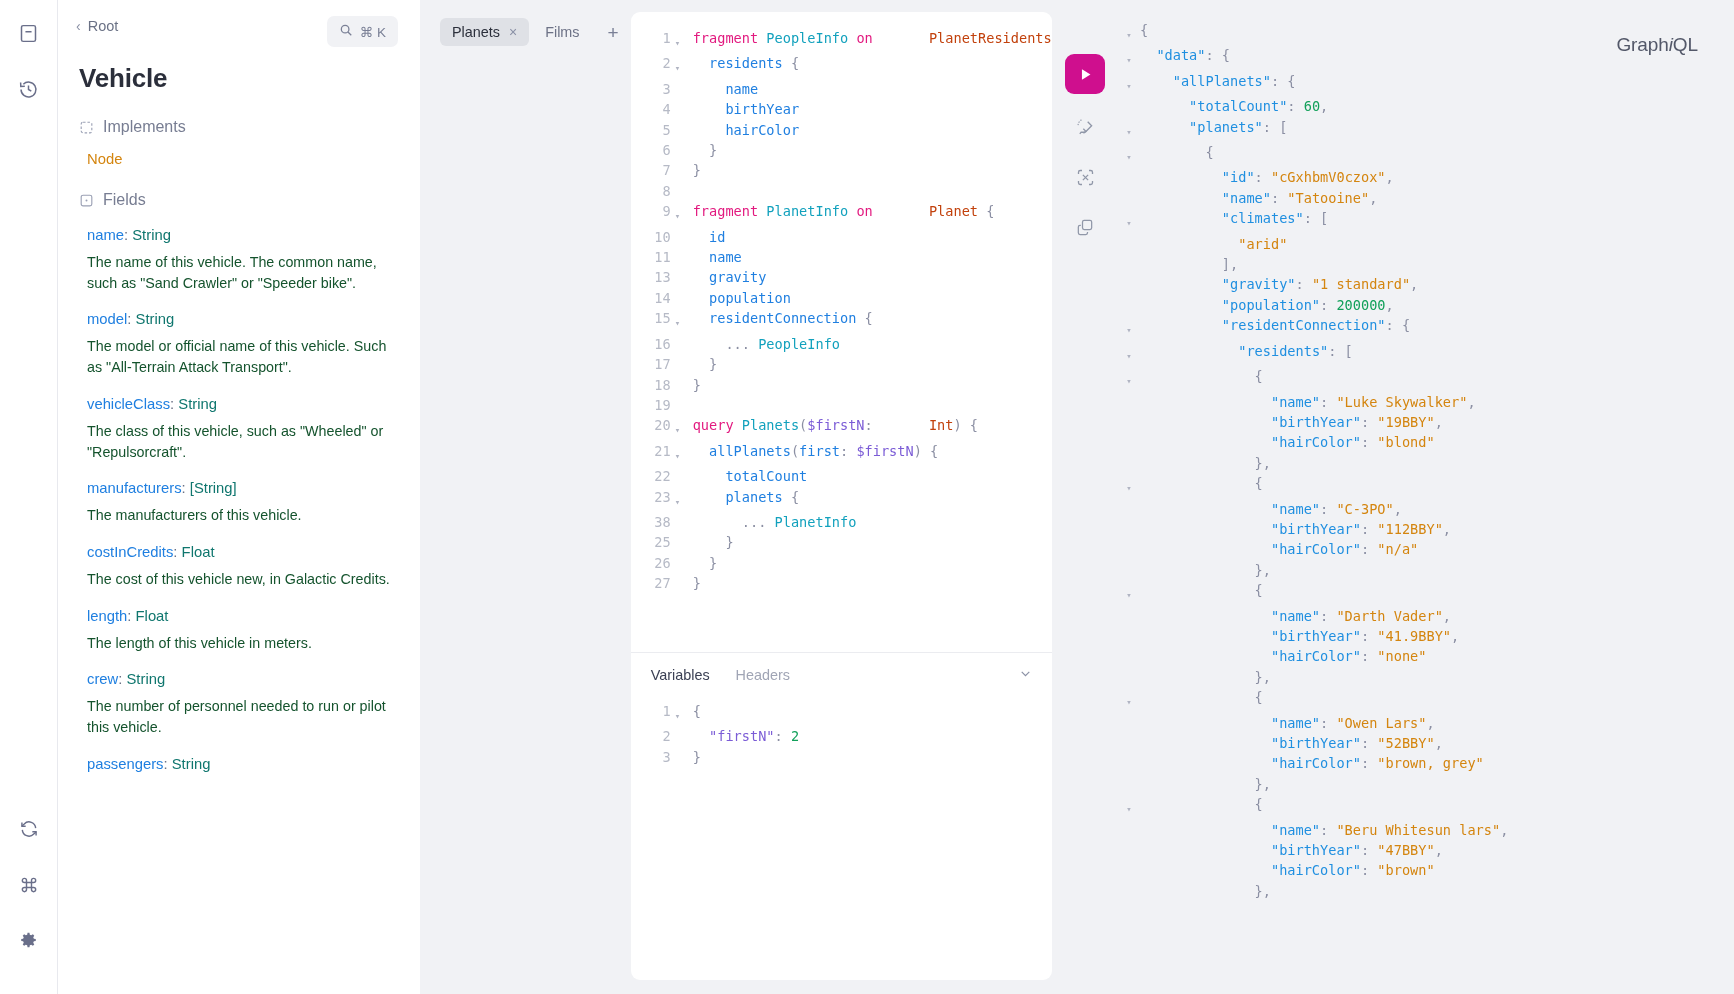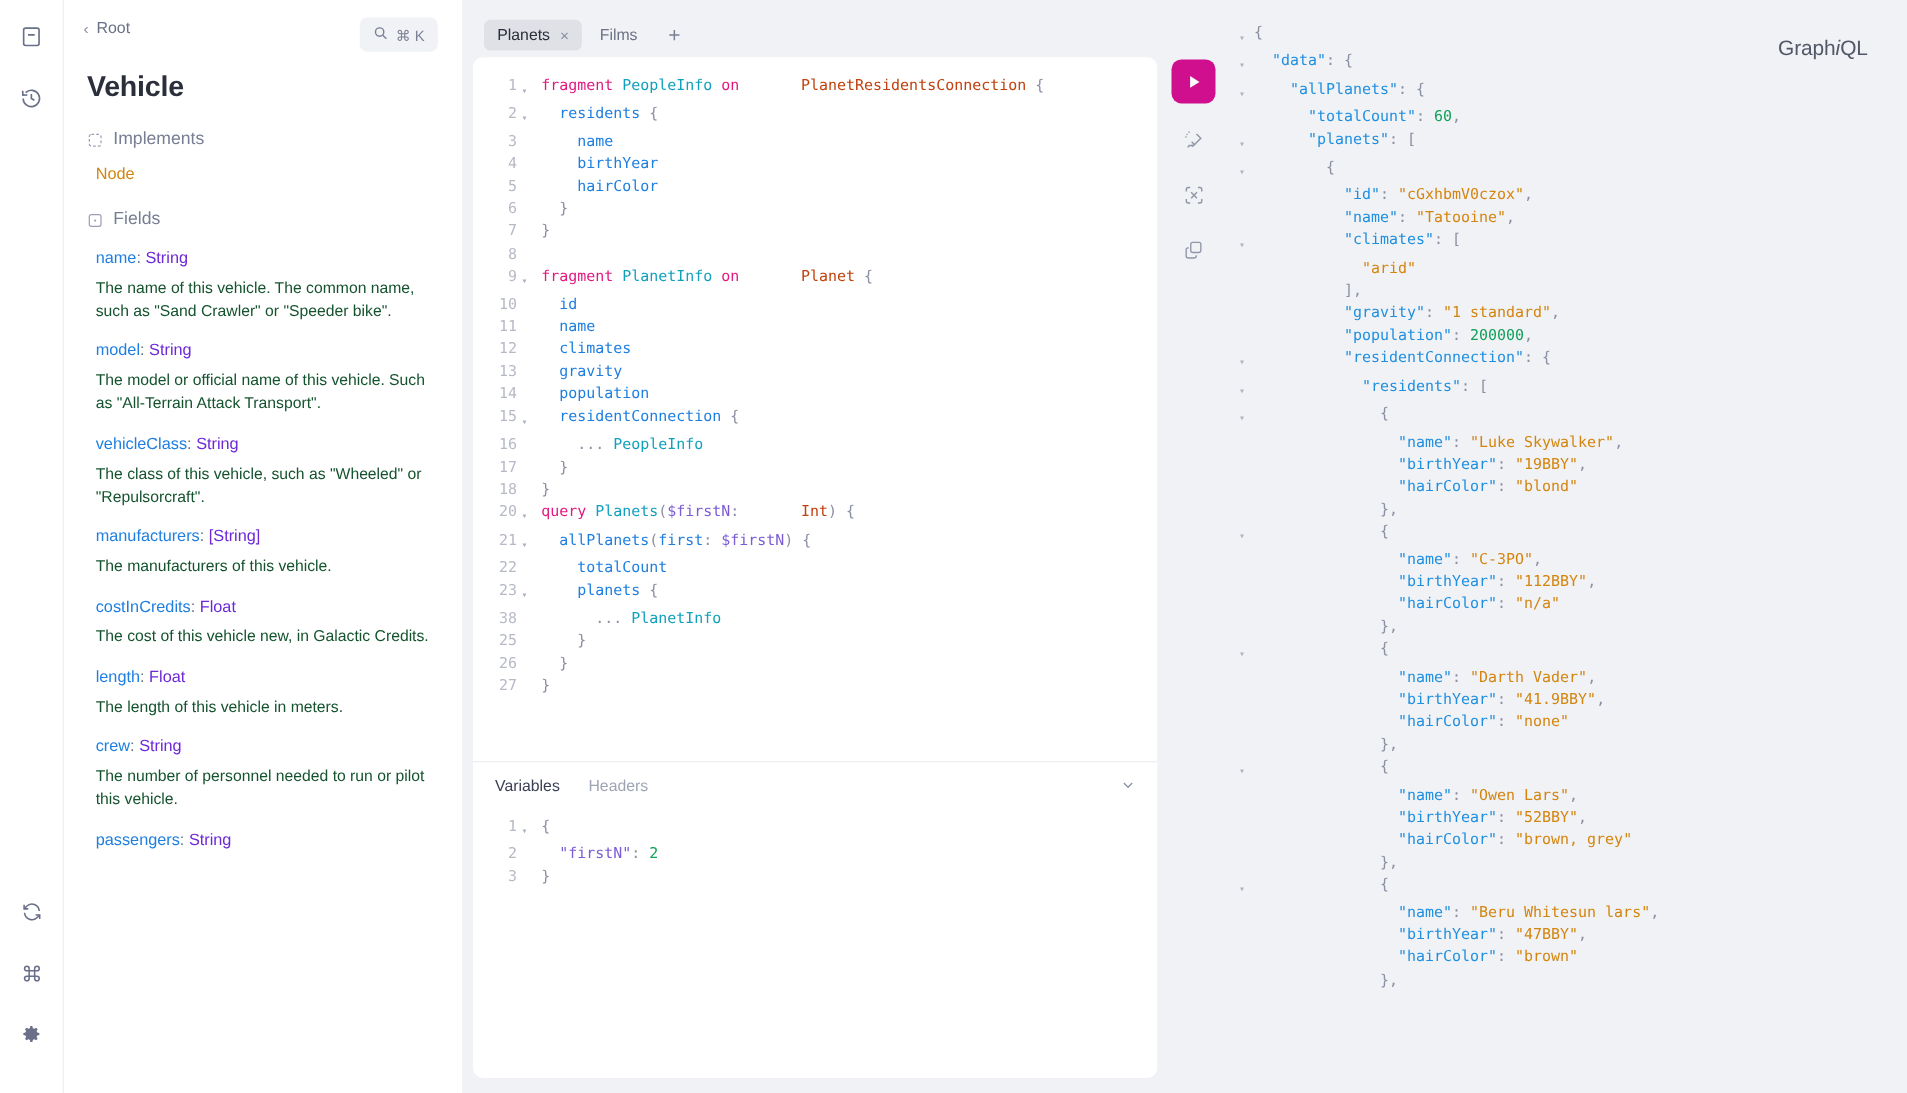--- a/index.html
+++ b/index.html
@@ -52,33 +52,33 @@
     display: flex; align-items: center; gap: 9px;
     margin: 24px 0 0 3px; color: #777d92; font-size: 16px;
   }
   .sec-icon { width: 15px; height: 15px; color:#9aa0b4; display:flex; align-items:center; justify-content:center;}
   .impl-item { color: #d4850f; font-size: 14.8px; margin: 15px 0 0 11px; cursor: pointer;}
 
   .field { margin: 18px 0 0 11px; }
   .field-sig { font-size: 14.8px; }
   .f-name { color: #1f7fe0; cursor: pointer; }
   .f-colon { color: #6a7185; }
-  .f-type { color: #6d28d9; cursor: pointer;}
+  .f-type { color: #0f766e; cursor: pointer;}
   .f-desc { font-size: 14.3px; line-height: 1.45; color: #14532d; margin-top: 9px; max-width: 330px;}
 
   
   .main {
     flex: 1 1 auto; height: 994px;
     background: #f1f2f5;
     padding: 12px 12px 12px 10px;
     display: flex; flex-direction: column;
     position: relative;
   }
   .main-top { display: flex; align-items: flex-start; }
-  .editor-col { width: 622px; flex: 0 0 622px; display: flex; flex-direction: column; height: 968px;}
+  .editor-col { width: 622px; flex: 0 0 622px; display: flex; flex-direction: row; height: 968px;}
 
   .tabbar { display: flex; align-items: center; height: 40px; padding-left: 10px; gap: 4px;}
   .tab {
     display: flex; align-items: center; gap: 9px;
     padding: 6px 12px; border-radius: 6px;
     font-size: 14.4px; color: #6d7286; cursor: pointer;
   }
   .tab.active { background: #dfe1e6; color: #2b2f3b; }
   .tab .x { color: #8a90a5; font-size: 14px; line-height: 1; }
   .tab-add { padding: 4px 12px; font-size: 19px; color: #7a8096; cursor: pointer; line-height: 1;}
@@ -293,27 +293,27 @@
               <div class="cline"><span class="gutter">2</span><span class="fold">▾</span><span class="ctext"><span class="t-punc">  </span><span class="t-fld">residents</span><span class="t-punc"> {</span></span></div>
               <div class="cline"><span class="gutter">3</span><span class="fold"></span><span class="ctext"><span class="t-punc">    </span><span class="t-fld">name</span></span></div>
               <div class="cline"><span class="gutter">4</span><span class="fold"></span><span class="ctext"><span class="t-punc">    </span><span class="t-fld">birthYear</span></span></div>
               <div class="cline"><span class="gutter">5</span><span class="fold"></span><span class="ctext"><span class="t-punc">    </span><span class="t-fld">hairColor</span></span></div>
               <div class="cline"><span class="gutter">6</span><span class="fold"></span><span class="ctext"><span class="t-punc">  }</span></span></div>
               <div class="cline"><span class="gutter">7</span><span class="fold"></span><span class="ctext"><span class="t-punc">}</span></span></div>
               <div class="cline"><span class="gutter">8</span><span class="fold"></span><span class="ctext"></span></div>
               <div class="cline"><span class="gutter">9</span><span class="fold">▾</span><span class="ctext"><span class="t-kw">fragment</span><span class="t-punc"> </span><span class="t-def">PlanetInfo</span><span class="t-punc"> </span><span class="t-kw">on</span><span class="t-punc"> </span><span class="t-type">Planet</span><span class="t-punc"> {</span></span></div>
               <div class="cline"><span class="gutter">10</span><span class="fold"></span><span class="ctext"><span class="t-punc">  </span><span class="t-fld">id</span></span></div>
               <div class="cline"><span class="gutter">11</span><span class="fold"></span><span class="ctext"><span class="t-punc">  </span><span class="t-fld">name</span></span></div>
-              <div class="cline"><span class="gutter">12</span><span class="fold"></span><span class="ctext"><span class="t-punc">  </span><span class="t-fld">climates</span></span></div>
               <div class="cline"><span class="gutter">13</span><span class="fold"></span><span class="ctext"><span class="t-punc">  </span><span class="t-fld">gravity</span></span></div>
               <div class="cline"><span class="gutter">14</span><span class="fold"></span><span class="ctext"><span class="t-punc">  </span><span class="t-fld">population</span></span></div>
               <div class="cline"><span class="gutter">15</span><span class="fold">▾</span><span class="ctext"><span class="t-punc">  </span><span class="t-fld">residentConnection</span><span class="t-punc"> {</span></span></div>
               <div class="cline"><span class="gutter">16</span><span class="fold"></span><span class="ctext"><span class="t-punc">    ...</span><span class="t-frag"> PeopleInfo</span></span></div>
               <div class="cline"><span class="gutter">17</span><span class="fold"></span><span class="ctext"><span class="t-punc">  }</span></span></div>
               <div class="cline"><span class="gutter">18</span><span class="fold"></span><span class="ctext"><span class="t-punc">}</span></span></div>
+              <div class="cline"><span class="gutter">19</span><span class="fold"></span><span class="ctext"></span></div>
               <div class="cline"><span class="gutter">20</span><span class="fold">▾</span><span class="ctext"><span class="t-kw">query</span><span class="t-punc"> </span><span class="t-def">Planets</span><span class="t-punc">(</span><span class="t-var">$firstN</span><span class="t-punc">: </span><span class="t-type">Int</span><span class="t-punc">) {</span></span></div>
               <div class="cline"><span class="gutter">21</span><span class="fold">▾</span><span class="ctext"><span class="t-punc">  </span><span class="t-fld">allPlanets</span><span class="t-punc">(</span><span class="t-fld">first</span><span class="t-punc">: </span><span class="t-var">$firstN</span><span class="t-punc">) {</span></span></div>
               <div class="cline"><span class="gutter">22</span><span class="fold"></span><span class="ctext"><span class="t-punc">    </span><span class="t-fld">totalCount</span></span></div>
               <div class="cline"><span class="gutter">23</span><span class="fold">▾</span><span class="ctext"><span class="t-punc">    </span><span class="t-fld">planets</span><span class="t-punc"> {</span></span></div>
               <div class="cline"><span class="gutter">38</span><span class="fold"></span><span class="ctext"><span class="t-punc">      ...</span><span class="t-frag"> PlanetInfo</span></span></div>
               <div class="cline"><span class="gutter">25</span><span class="fold"></span><span class="ctext"><span class="t-punc">    }</span></span></div>
               <div class="cline"><span class="gutter">26</span><span class="fold"></span><span class="ctext"><span class="t-punc">  }</span></span></div>
               <div class="cline"><span class="gutter">27</span><span class="fold"></span><span class="ctext"><span class="t-punc">}</span></span></div>
             </div>
           <div class="vh-divider"></div>

